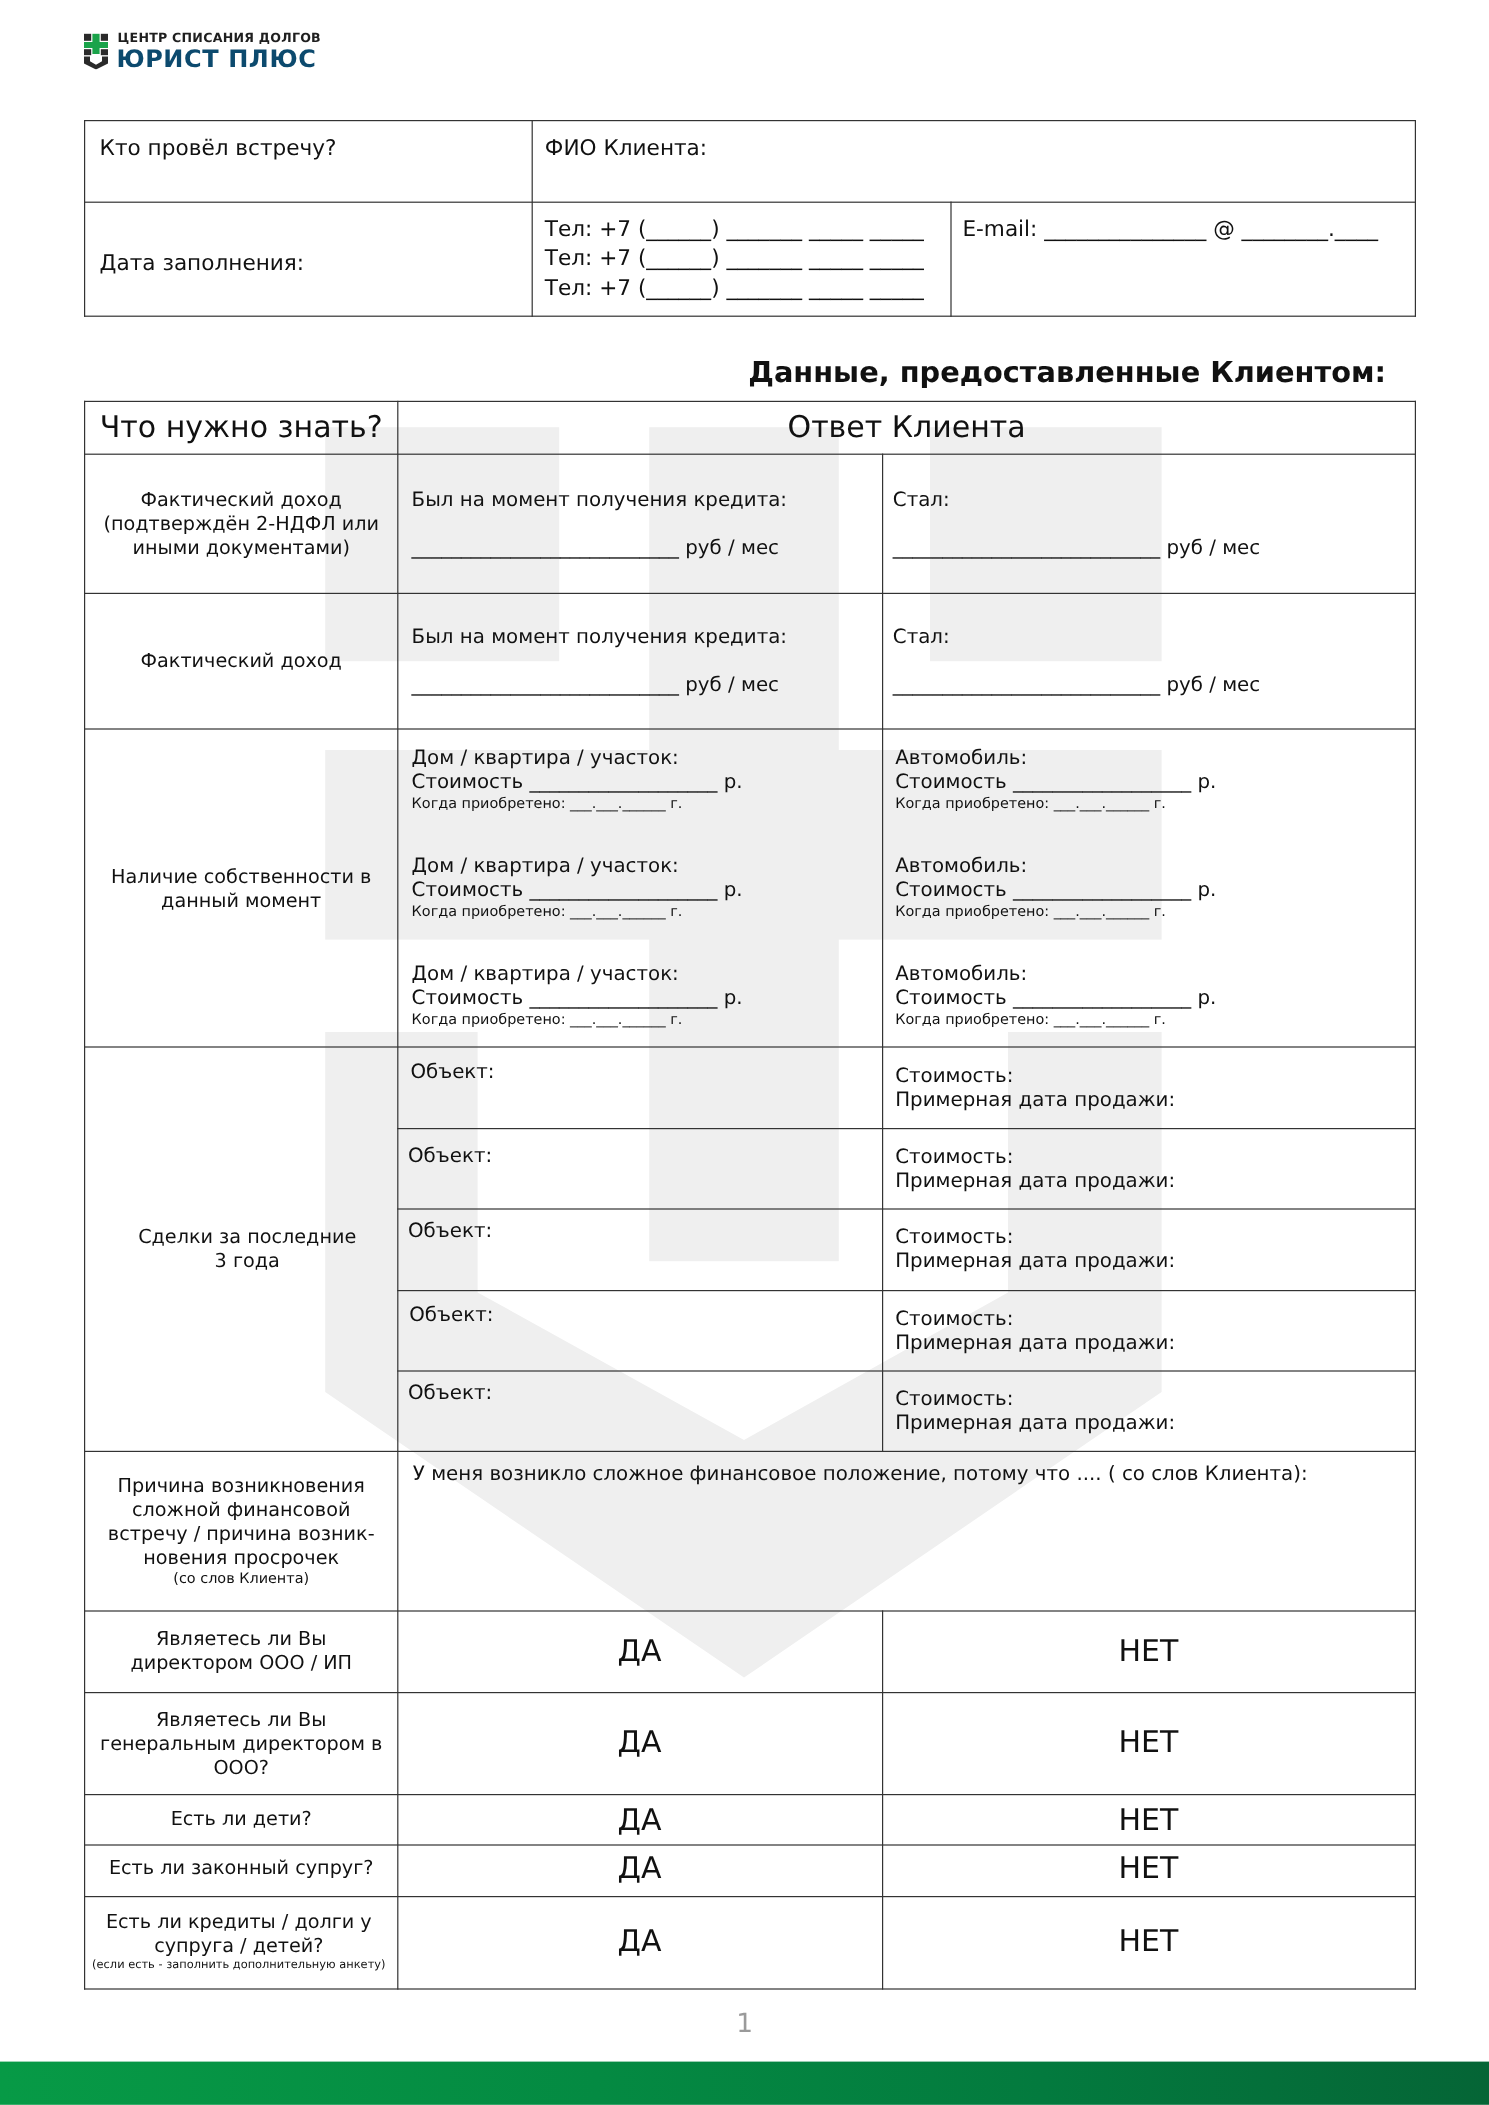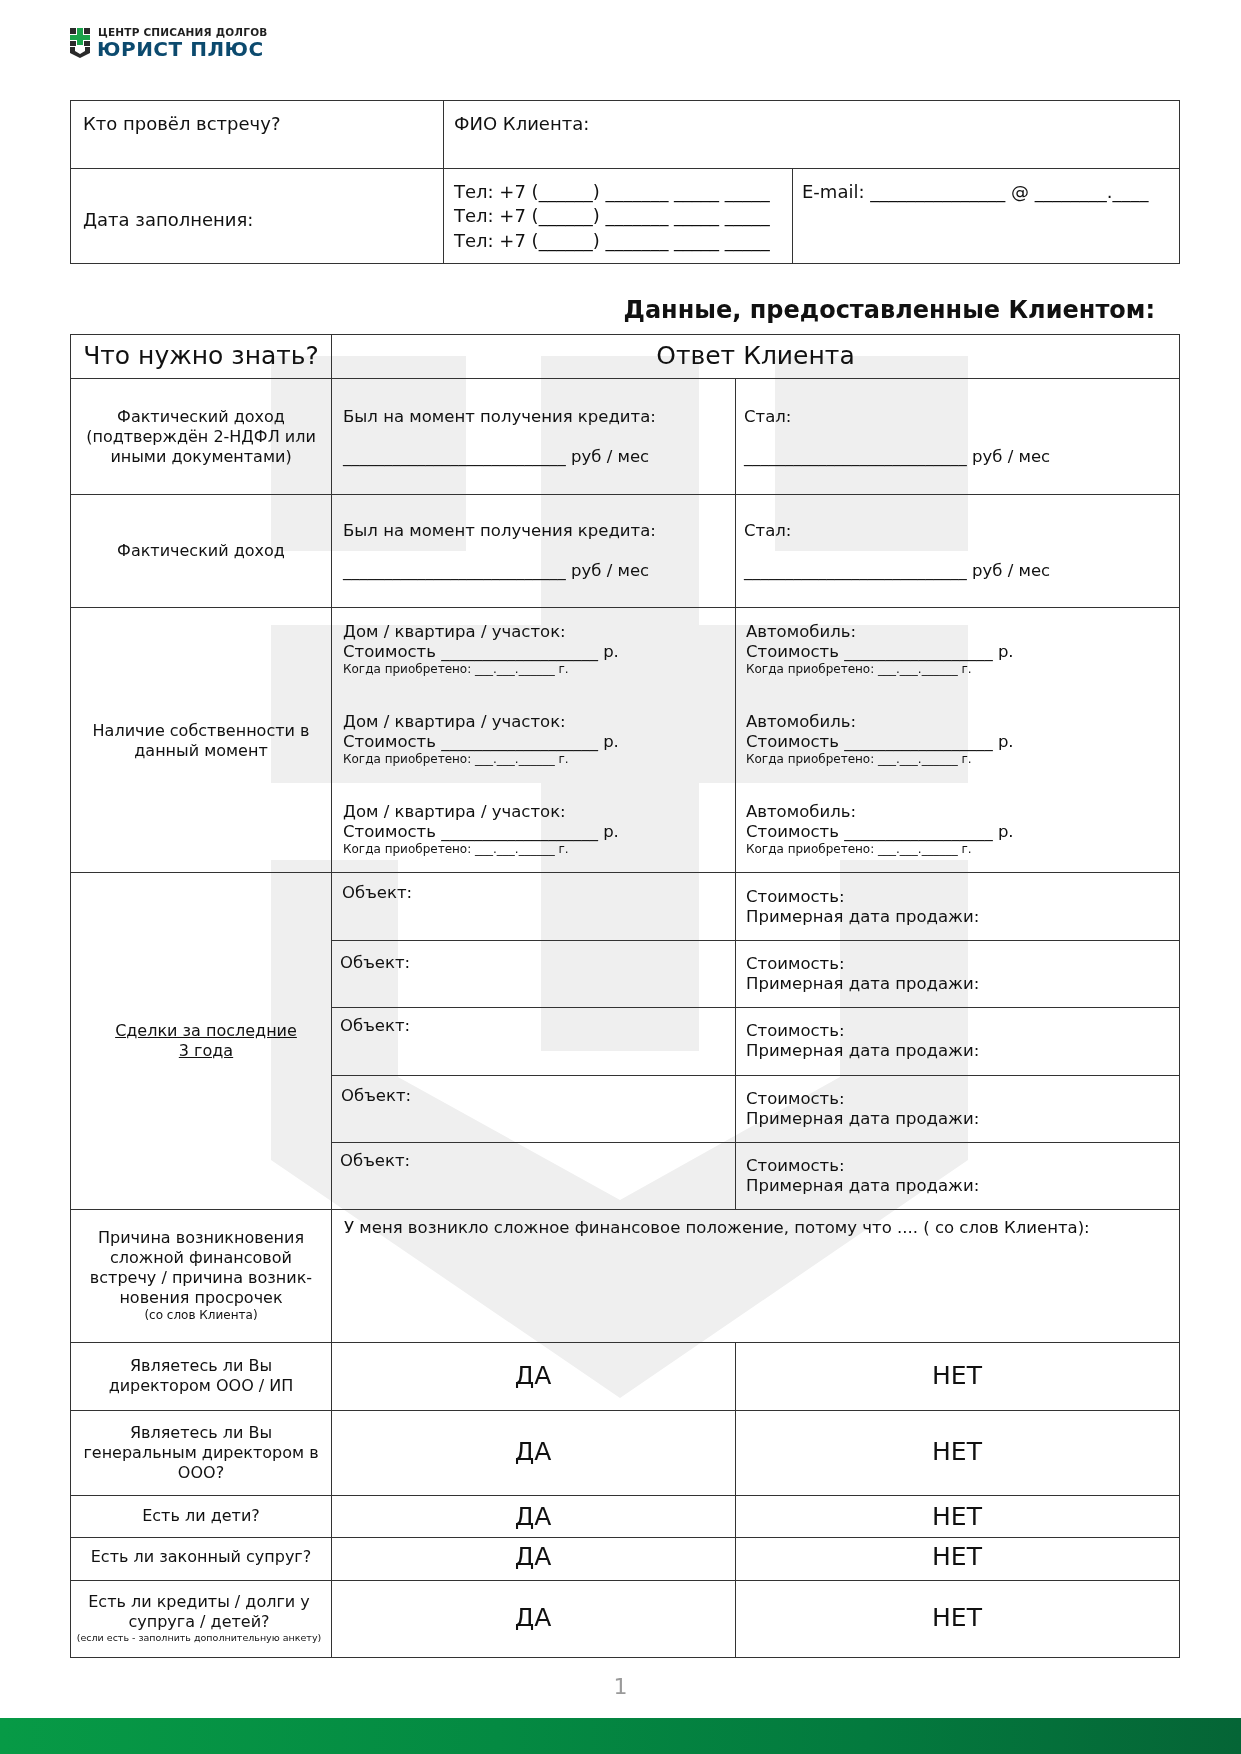--- a/index.html
+++ b/index.html
@@ -147,21 +147,21 @@
 
     <div class="txt" style="left:343px; top:802px;">Дом / квартира / участок:</div>
     <div class="txt" style="left:343px; top:822px;">Стоимость ___________________ р.</div>
     <div class="txt small" style="left:343px; top:842px;">Когда приобретено: ___.___.______ г.</div>
     <div class="txt" style="left:746px; top:802px;">Автомобиль:</div>
     <div class="txt" style="left:746px; top:822px;">Стоимость __________________ р.</div>
     <div class="txt small" style="left:746px; top:842px;">Когда приобретено: ___.___.______ г.</div>
   </div>
 
   <div>
-    <div class="ctr" style="left:70px; width:272px; top:1021px;text-decoration:underline;">
+    <div class="ctr" style="left:70px; width:272px; top:1021px;">
       <div>Сделки за последние</div>
       <div>3 года</div>
     </div>
 
     <div class="txt" style="left:342px; top:883px;">Объект:</div>
     <div class="txt" style="left:746px; top:887px;">Стоимость:</div>
     <div class="txt" style="left:746px; top:907px;">Примерная дата продажи:</div>
 
     <div class="txt" style="left:340px; top:953px;">Объект:</div>
     <div class="txt" style="left:746px; top:954px;">Стоимость:</div>

